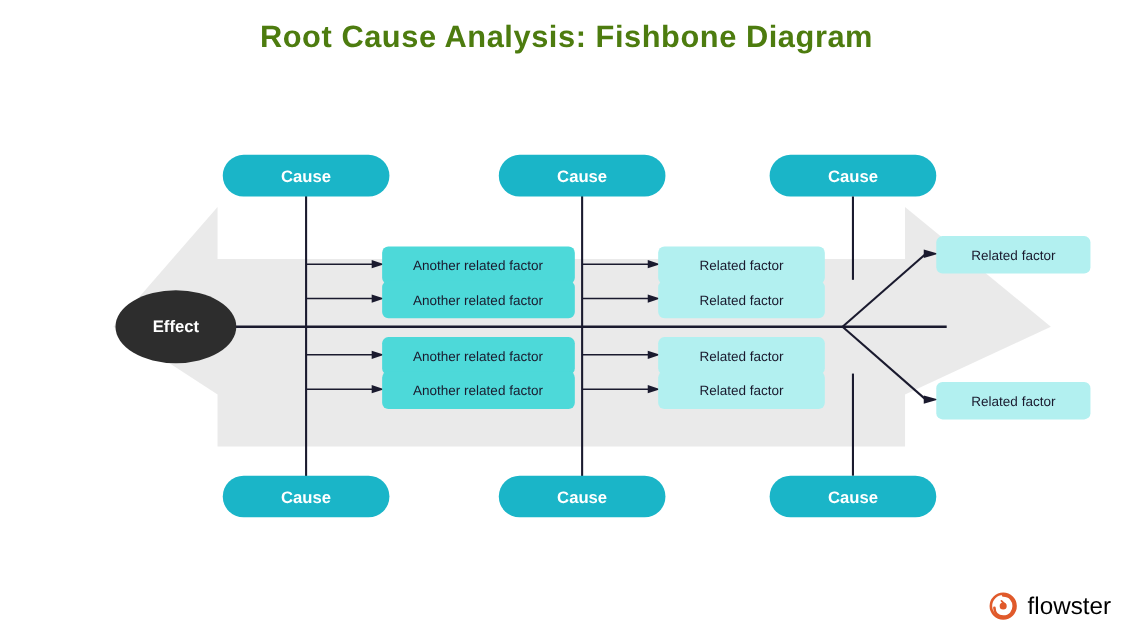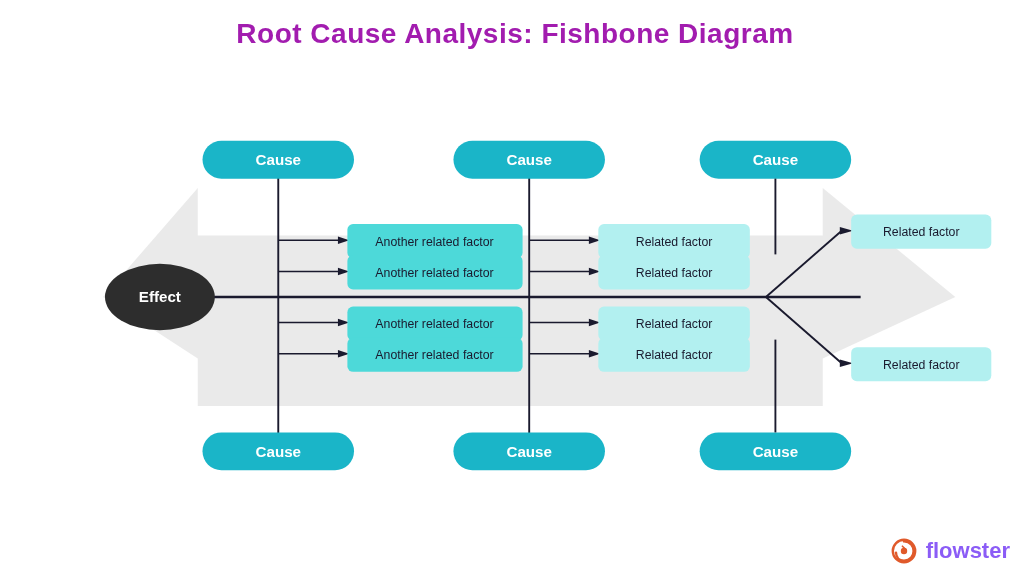--- a/index.html
+++ b/index.html
@@ -9,21 +9,21 @@
       background: #fff;
       font-family: 'Arial', sans-serif;
       overflow: hidden;
       position: relative;
     }
 
     #page-title {
       text-align: center;
       font-size: 28px;
       font-weight: 900;
-      color: #a21caf;
+      color: #4d7c0f;
       padding-top: 18px;
       letter-spacing: 0.5px;
     }
 
     #diagram-container {
       position: absolute;
       top: 65px;
       left: 20px;
       right: 20px;
       bottom: 50px;
@@ -54,22 +54,22 @@
       display: flex;
       align-items: center;
       gap: 6px;
     }
     #brand-icon {
       width: 32px;
       height: 32px;
     }
     #brand-name {
       font-size: 22px;
-      font-weight: 700;
-      color: #8b5cf6;
+      font-weight: 400;
+      color: #000000;
     }
   </style>
 </head>
 <body>
 
 <h1 id="page-title">Root Cause Analysis: Fishbone Diagram</h1>
 
 <div id="diagram-container">
 <svg id="fishbone" viewBox="0 0 990 490" xmlns="http://www.w3.org/2000/svg">
 

